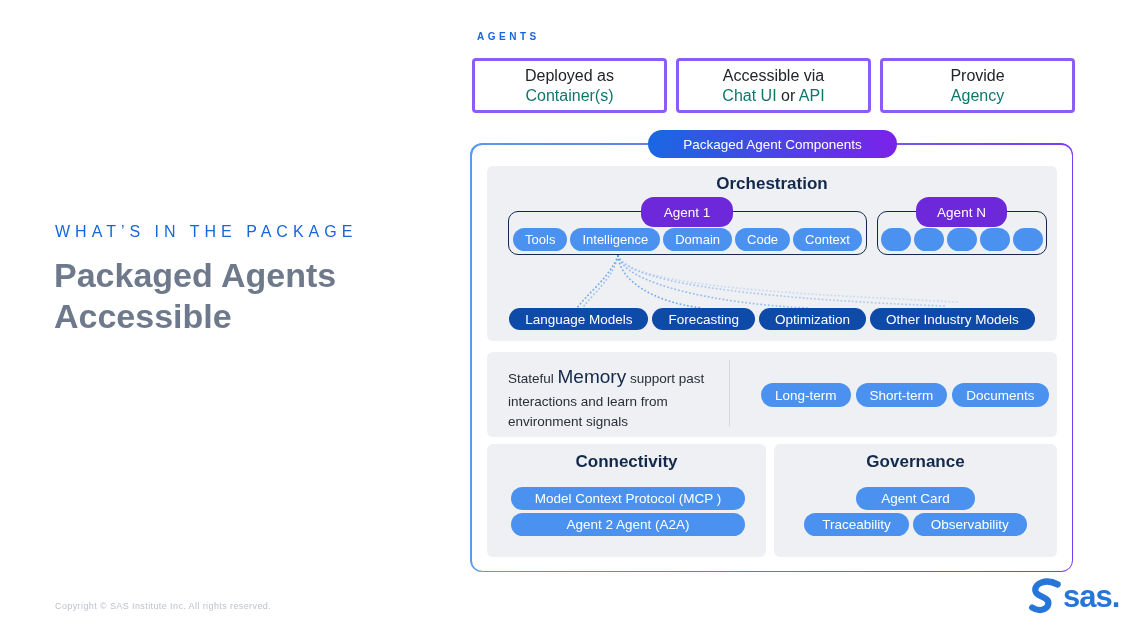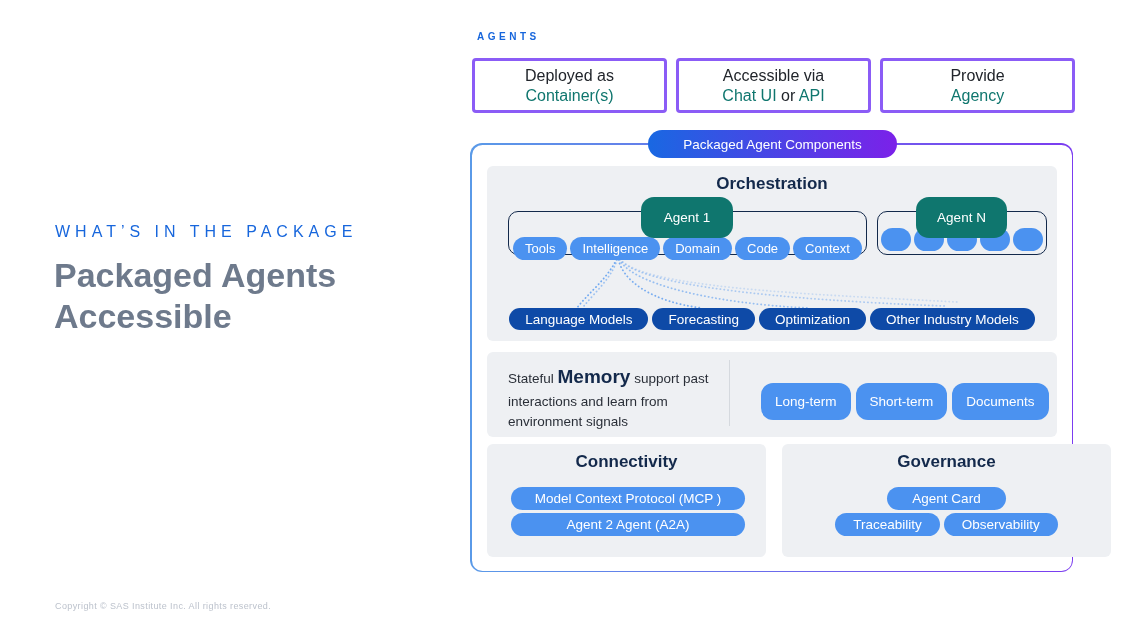--- a/index.html
+++ b/index.html
@@ -62,59 +62,59 @@
   .section { position: absolute; background: #eef0f3; border-radius: 6px; }
   .sec-title {
     position: absolute; left: 0; right: 0; top: 8px; text-align: center;
     font-size: 17px; font-weight: 700; color: #13294b;
   }
 
   
   .orchestration { left: 17px; top: 23px; width: 570px; height: 175px; }
   .connectors { position: absolute; left: 0; top: 0; width: 570px; height: 175px; pointer-events: none; }
   .agent-tag {
-    position: absolute; height: 41px; border-radius: 13px; z-index: 2;
-    background: #0f766e; color: #ffffff; font-size: 13.5px;
+    position: absolute; height: 30px; border-radius: 13px; z-index: 2;
+    background: #6d28d9; color: #ffffff; font-size: 13.5px;
     display: flex; align-items: center; justify-content: center;
   }
   .agent-tag.tag1 { left: 154px; top: 31px; width: 92px; }
   .agent-tag.tagN { left: 429px; top: 31px; width: 91px; }
   .agent-frame {
     position: absolute; top: 45px; height: 44px;
     border: 1.3px solid #13294b; border-radius: 10px;
   }
   .agent-frame.frame1 { left: 21px; width: 359px; }
   .agent-frame.frameN { left: 390px; width: 170px; }
   .pill-row { position: absolute; display: flex; justify-content: center; gap: 3px; }
   .pill {
     height: 23px; border-radius: 12px; white-space: nowrap;
     background: #4b92f0; color: #ffffff; font-size: 13px;
     display: flex; align-items: center; justify-content: center;
     padding: 0 12px;
   }
-  .row-agent1 { left: 21px; top: 71px; width: 359px; }
+  .row-agent1 { left: 21px; top: 62px; width: 359px; }
   .blob-row { position: absolute; left: 390px; top: 62px; width: 170px; display: flex; justify-content: center; gap: 3px; }
   .blob { width: 30px; height: 23px; border-radius: 12px; background: #4b92f0; }
   .row-models { left: 21px; top: 142px; width: 528px; gap: 4px; }
   .pill.dark { background: #0e4aa7; font-size: 13.5px; padding: 0 16px; height: 22px; }
 
   
   .memory { left: 17px; top: 209px; width: 570px; height: 85px; }
   .memory-text {
     position: absolute; left: 21px; top: 11px; width: 218px;
     font-size: 13.5px; line-height: 1.5; color: #2a2f38;
   }
-  .memory-kw { font-size: 19px; font-weight: 700; color: #13294b; margin-top: 16px; }
+  .memory-kw { font-size: 19px; font-weight: 400; color: #13294b; margin-top: 16px; }
   .v-divider { position: absolute; left: 242px; top: 8px; width: 1px; height: 66px; background: #d5d9de; }
   .row-memory { left: 274px; top: 31px; gap: 5px; justify-content: flex-start; }
-  .row-memory .pill { height: 37px; font-size: 13.5px; padding: 12px 14px; }
+  .row-memory .pill { height: 24px; font-size: 13.5px; padding: 12px 14px; }
 
   
   .connectivity { left: 17px; top: 301px; width: 279px; height: 113px; }
-  .governance  { left: 304px; top: 301px; width: 329px; height: 113px; margin-left: 8px; }
+  .governance  { left: 304px; top: 301px; width: 283px; height: 113px; }
   .stack { position: absolute; left: 24px; top: 43px; width: 234px; display: flex; flex-direction: column; gap: 3px; }
   .stack .pill { width: 100%; font-size: 13.5px; }
   .row-gov1 { left: 0; right: 0; top: 43px; }
   .row-gov2 { left: 0; right: 0; top: 69px; gap: 4px; }
   .governance .pill { font-size: 13.5px; padding: 0 18px; }
   .row-gov1 .pill { min-width: 119px; }
 
   
   .footer-copy {
     position: absolute; left: 55px; top: 601px;
@@ -217,14 +217,20 @@
       <div class="pill-row row-gov2">
         <div class="pill">Traceability</div>
         <div class="pill">Observability</div>
       </div>
     </div>
   </div>
 
   <div class="banner-pill">Packaged Agent Components</div>
 
   <div class="footer-copy">Copyright © SAS Institute Inc. All rights reserved.</div>
+  <div class="sas-logo">
+    <svg width="38" height="38" viewBox="0 0 36 36">
+      <path d="M28 7 C 17 1, 6 6, 7 13 C 8 19 17 18 19 23 C 21 30 12 34 4 29" fill="none" stroke="#2676d9" stroke-width="6" stroke-linecap="round"></path>
+    </svg>
+    <span class="sas-word">sas.</span>
+  </div>
 
 </div>
 
 </body></html>

